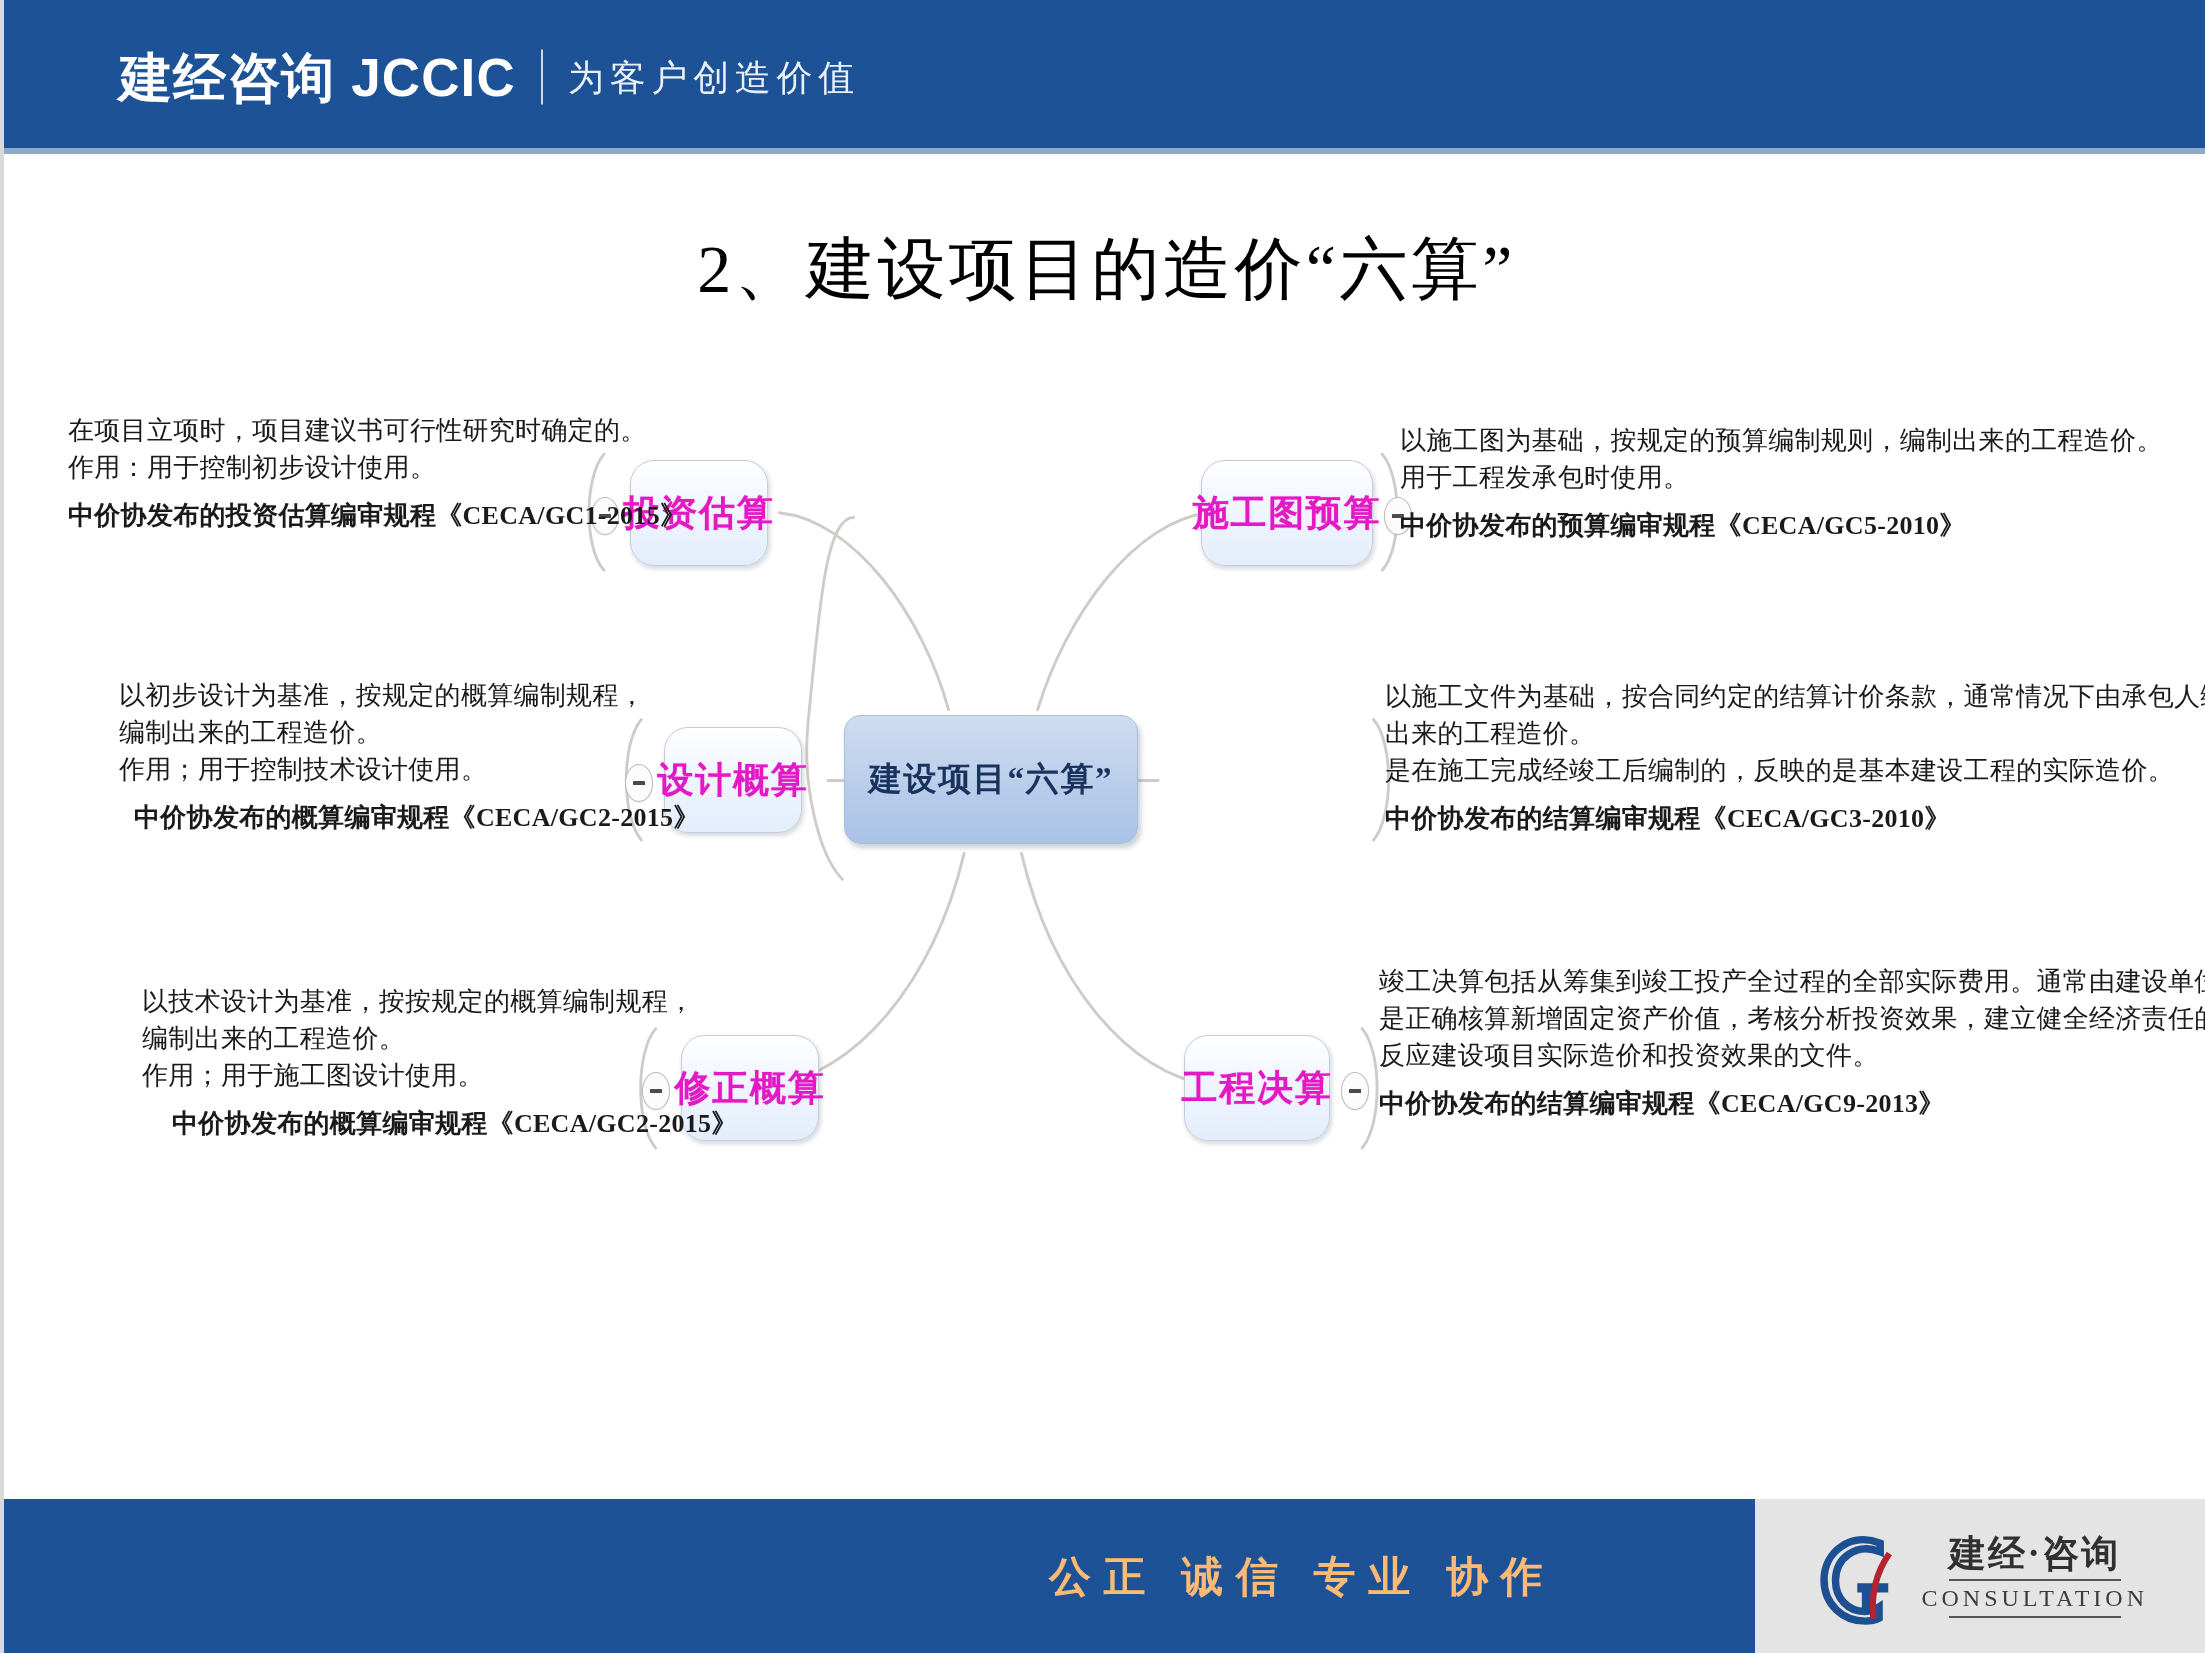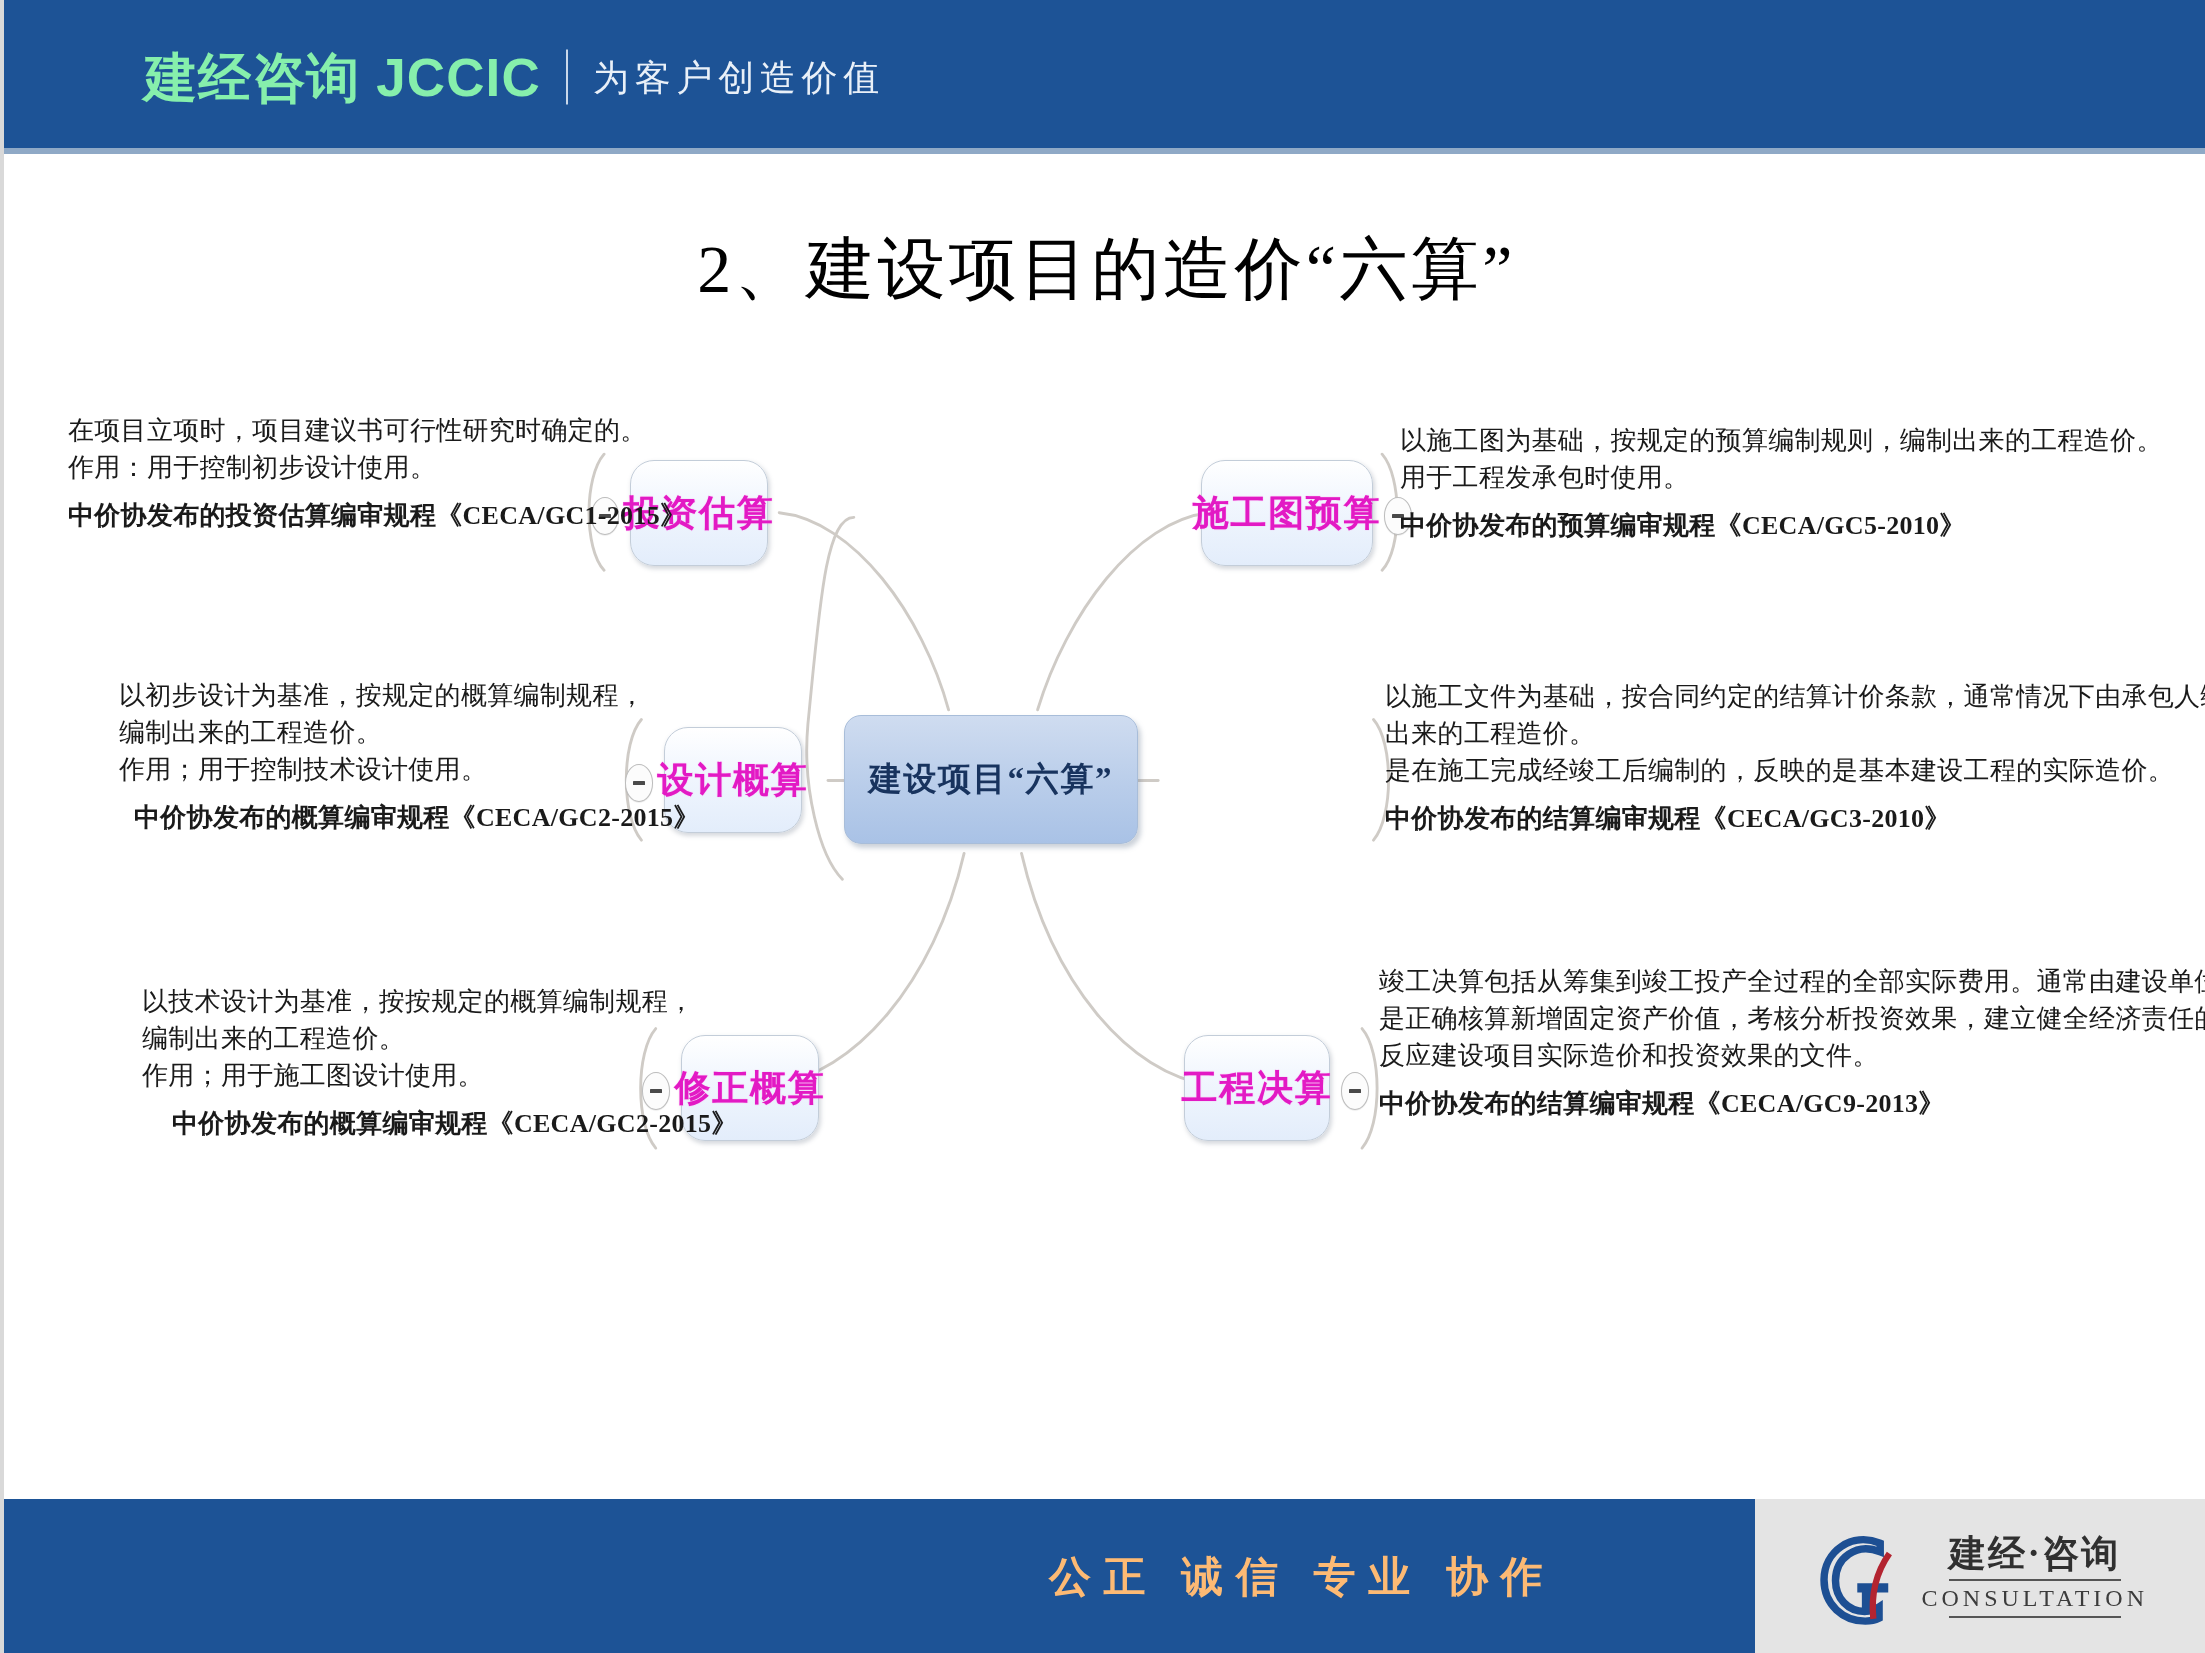--- a/index.html
+++ b/index.html
@@ -16,22 +16,22 @@
   
   #header{
     position:absolute;left:0;top:0;width:2205px;height:154px;
     background:#1d5396;
   }
   #header .hdr-inner{
     position:absolute;left:115px;top:50%;transform:translateY(-50%);
     display:flex;align-items:center;
   }
   #hdr-brand{
-    color:#86efac;font-size:53px;font-weight:bold;letter-spacing:1.1px;
-    white-space:nowrap;line-height:1;margin-left:25px;
+    color:#ffffff;font-size:53px;font-weight:bold;letter-spacing:1.1px;
+    white-space:nowrap;line-height:1;
   }
   #hdr-sep{
     width:2.3px;height:55px;background:#c9d8ea;margin:0 25px;flex:none;
   }
   #hdr-slogan{
     color:#e9f0f8;font-size:36px;letter-spacing:5.7px;white-space:nowrap;line-height:1;
     font-family:"Liberation Serif","DejaVu Serif",serif;
   }
   #hdr-edge{
     position:absolute;left:0;bottom:0;width:2205px;height:5.7px;background:#8fa9c6;

